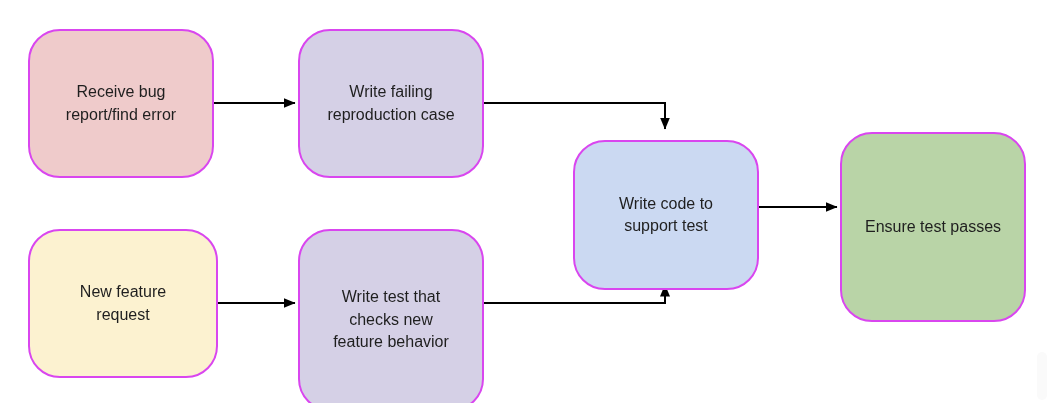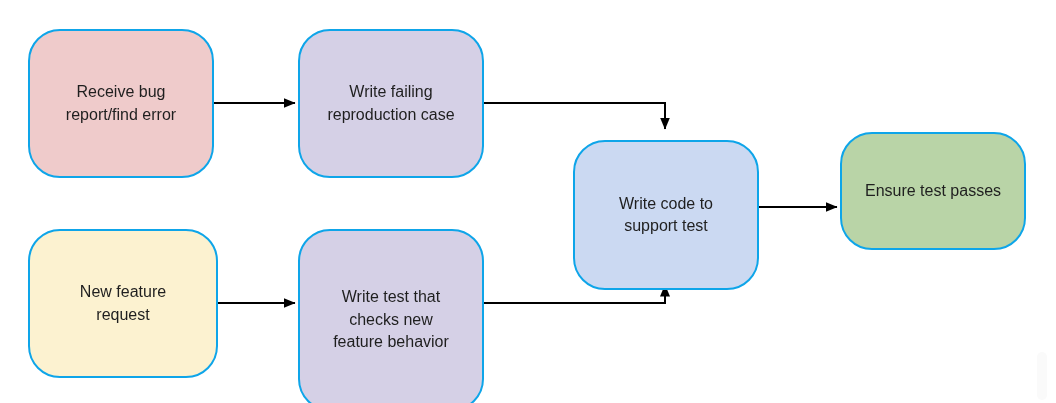--- a/index.html
+++ b/index.html
@@ -23,41 +23,41 @@
     height: 403px;
   }
   .edge {
     fill: none;
     stroke: #000000;
     stroke-width: 2;
   }
   .node {
     position: absolute;
     box-sizing: border-box;
-    border: 2px solid #0ea5e9;
+    border: 2px solid #d946ef;
     border-radius: 32px;
     display: flex;
     align-items: center;
     justify-content: center;
     text-align: center;
   }
   .node-label {
     white-space: pre-line;
     font-size: 16px;
     line-height: 1.4;
     color: #1f1f1f;
     padding: 0 10px;
   }
   
   .pos-receive-bug   { left: 28px;  top: 29px;  width: 186px; height: 149px; }
   .pos-write-failing { left: 298px; top: 29px;  width: 186px; height: 149px; text-align: center; }
   .pos-new-feature   { left: 28px;  top: 229px; width: 190px; height: 149px; }
   .pos-write-test    { left: 298px; top: 229px; width: 186px; height: 182px; }
   .pos-write-code    { left: 573px; top: 140px; width: 186px; height: 150px; }
-  .pos-ensure-pass   { left: 840px; top: 132px; width: 186px; height: 118px; }
+  .pos-ensure-pass   { left: 840px; top: 132px; width: 186px; height: 190px; }
   .scrollbar-thumb {
     position: absolute;
     left: 1037px;
     top: 352px;
     width: 10px;
     height: 48px;
     border-radius: 5px;
     background: #fafafa;
   }
 </style>

